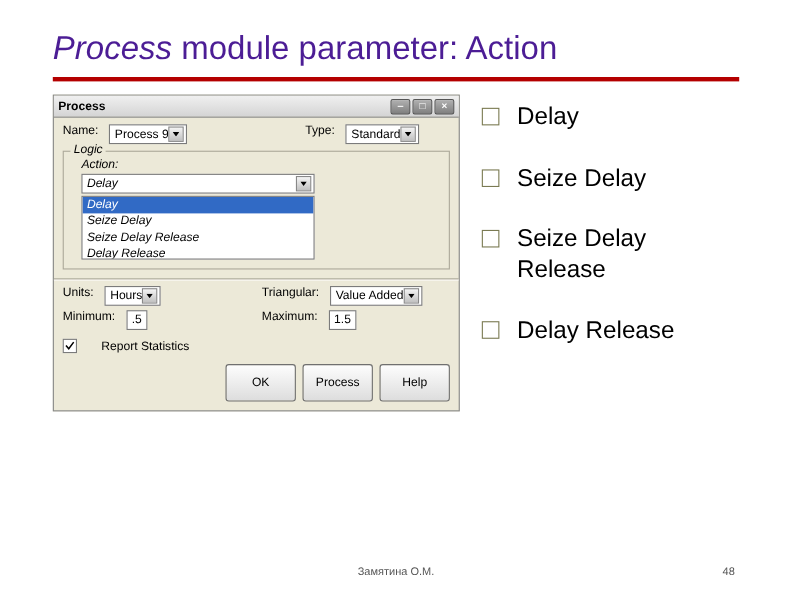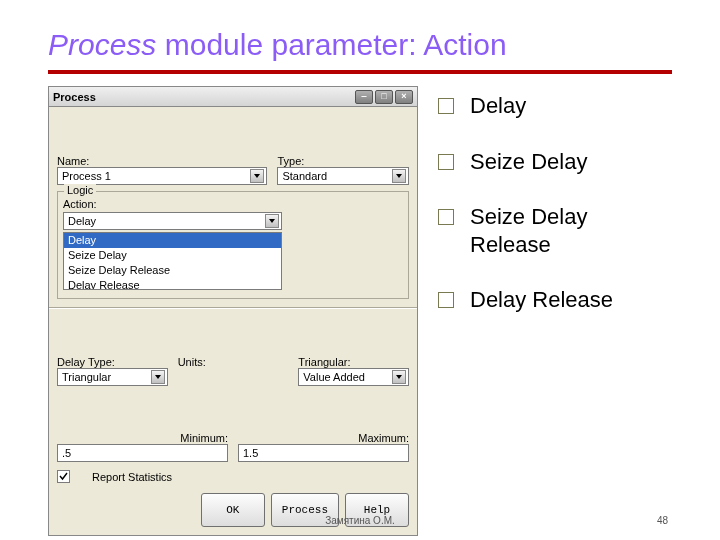--- a/index.html
+++ b/index.html
@@ -7,21 +7,21 @@
     margin: 0;
     font-family: Verdana, Geneva, sans-serif;
     background: #fff;
     width: 720px;
     height: 540px;
     position: relative;
   }
   .slide { padding: 28px 48px 10px 48px; }
   .title {
     font-size: 30px;
-    color: #8b5cf6;
+    color: #4c1d95;
     font-weight: normal;
     margin: 0 0 8px 0;
   }
   .title .italic { font-style: italic; }
   .rule { height: 4px; background: #b40000; width: 100%; margin-bottom: 12px; }
   .content { display: flex; gap: 20px; }
   .dialog {
     width: 370px;
     border: 1px solid #888;
     background: #ece9d8;
@@ -37,38 +37,39 @@
     display: flex;
     align-items: center;
     padding: 0 4px;
     font-weight: bold;
   }
   .titlebar .spacer { flex: 1; }
   .winbtns { display: flex; gap: 2px; }
   .winbtn { width: 18px; height: 14px; background: linear-gradient(#b0b0b0,#808080); border: 1px solid #555; border-radius: 2px; display:flex;align-items:center;justify-content:center; color:#fff; font-size:9px; line-height:1;}
   .dlg-body { padding: 6px 8px 8px 8px; }
   .row { display: flex; gap: 10px; margin-bottom: 4px; }
-  .col { flex: 1; display:flex; flex-direction:column; gap:0;margin-top:42px; }
+  .col { flex: 1; display:flex; flex-direction:row; gap:10px; }
   .label { font-size: 11px; }
   .combo {
     display: flex; align-items:center;
     height: 18px; background:#fff; border:1px solid #7b7b7b;
     padding: 0 2px 0 4px; font-size:11px;
     justify-content: space-between;
   }
   .combo .arrow {
     width:14px; height:14px; background:linear-gradient(#f4f4f4,#c0c0c0);
     border:1px solid #888; display:flex;align-items:center;justify-content:center;
   }
   .combo .arrow svg { width:6px; height:4px; }
   .fieldset {
     border: 1px solid #aca899;
     margin-top: 6px;
-    padding: 6px 8px 8px 5px;
+    padding: 6px 8px 8px 16px;
     position: relative;
+    font-style: italic;
   }
   .fieldset .legend {
     position: absolute; top: -8px; left: 6px;
     background: #ece9d8; padding: 0 3px; font-size: 11px;
   }
   .listbox {
     background:#fff; border:1px solid #7b7b7b;
     margin-top: 2px;
     height: 58px; overflow: hidden;
   }
@@ -81,21 +82,20 @@
   .checkbox-row { display:flex; align-items:center; gap:22px; margin-top:8px; }
   .checkbox { width:13px; height:13px; border:1px solid #7b7b7b; background:#fff; display:flex;align-items:center;justify-content:center; }
   .checkbox svg { width:9px; height:9px; }
   .btnrow { display:flex; gap:6px; justify-content:flex-end; margin-top:10px; }
   .btn {
     min-width:64px; height:21px;
     background: linear-gradient(#fdfdfd,#ddd);
     border:1px solid #707070; border-radius:3px;
     font-size:11px; display:flex;align-items:center;justify-content:center;
     padding: 16px 10px;
-    font-family: Liberation Mono, monospace;
   }
   .hr { height:1px; background:#aca899; margin: 8px -8px 6px -8px; box-shadow:0 1px 0 #fff; }
   .bullets { flex:1; font-size:22px; color:#000; padding-top: 6px; }
   .bullet { display:flex; align-items:flex-start; gap:16px; margin-bottom: 28px; line-height:1.25; }
   .bullet .box { width:16px; height:16px; border:1.5px solid #7a7a52; margin-top:6px; flex:0 0 auto; }
   .footer {
     position:absolute; bottom:14px; left:0; width:100%;
     font-size:10px; color:#555;
   }
   .footer .author { text-align:center; }
@@ -119,21 +119,21 @@
           <div class="winbtn">‒</div>
           <div class="winbtn">□</div>
           <div class="winbtn">×</div>
         </div>
       </div>
       <div class="dlg-body">
         <div class="row">
           <div class="col" style="flex:1.6">
             <div class="label">Name:</div>
             <div class="combo">
-              <span>Process 1</span>
+              <span>Process 9</span>
               <span class="arrow">
                   <svg viewBox="0 0 6 4">
                     <path d="M0 0 L6 0 L3 4 Z" fill="#000"></path>
                   </svg>
                 </span>
             </div>
           </div>
           <div class="col">
             <div class="label">Type:</div>
             <div class="combo">
@@ -163,32 +163,29 @@
             <div class="item">Seize Delay</div>
             <div class="item">Seize Delay Release</div>
             <div class="item">Delay Release</div>
           </div>
         </div>
 
         <div class="hr"></div>
 
         <div class="row">
           <div class="col">
-            <div class="label">Delay Type:</div>
-            <div class="combo">
-              <span>Triangular</span>
-              <span class="arrow">
-                  <svg viewBox="0 0 6 4">
-                    <path d="M0 0 L6 0 L3 4 Z" fill="#000"></path>
-                  </svg>
-                </span>
-            </div>
-          </div>
-          <div class="col">
             <div class="label">Units:</div>
+            <div class="combo">
+              <span>Hours</span>
+              <span class="arrow">
+                  <svg viewBox="0 0 6 4">
+                    <path d="M0 0 L6 0 L3 4 Z" fill="#000"></path>
+                  </svg>
+                </span>
+            </div>
           </div>
           <div class="col">
             <div class="label">Triangular:</div>
             <div class="combo">
               <span>Value Added</span>
               <span class="arrow">
                   <svg viewBox="0 0 6 4">
                     <path d="M0 0 L6 0 L3 4 Z" fill="#000"></path>
                   </svg>
                 </span>

